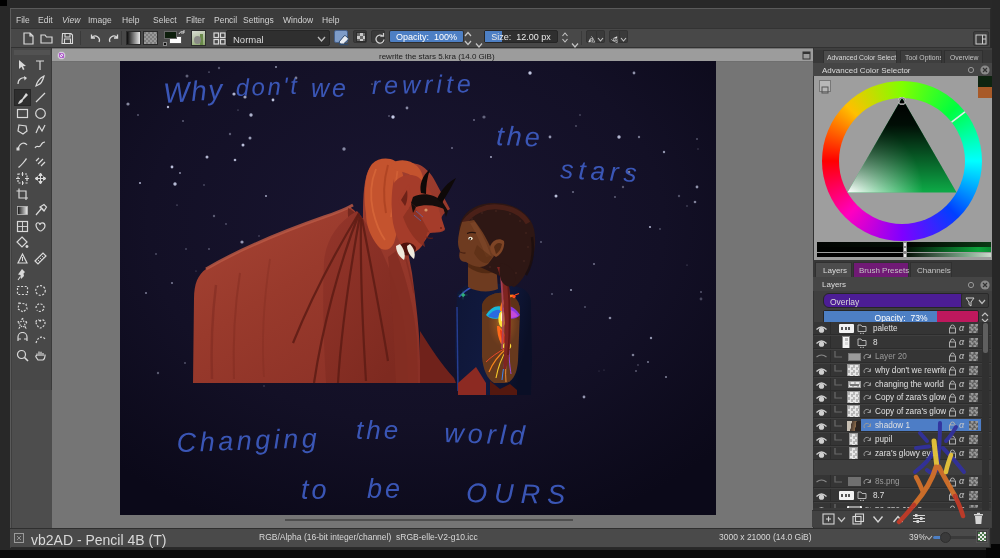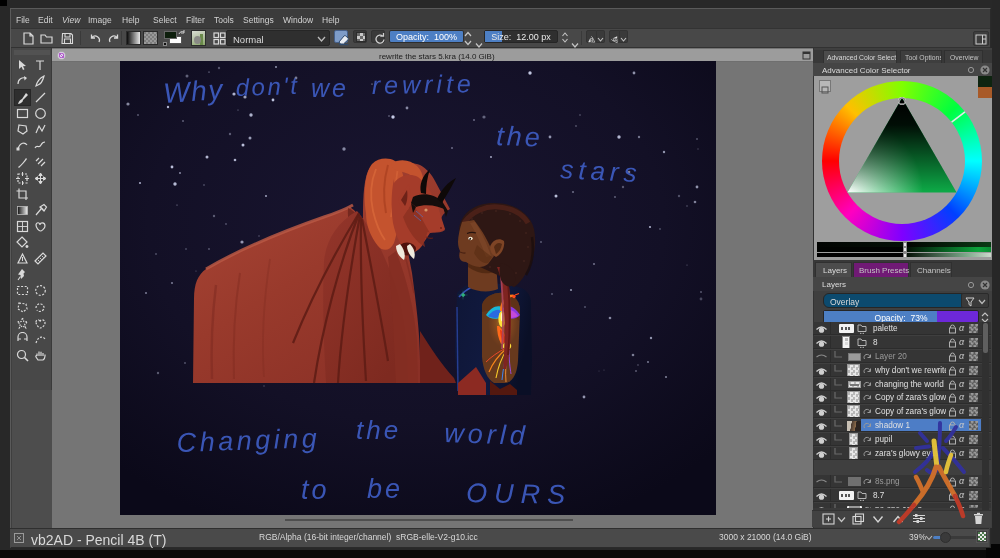--- a/index.html
+++ b/index.html
@@ -10,21 +10,21 @@
 <div class="abs" style="left:986px;top:544px;width:14px;height:14px;background:#050505"></div>
 <div class="abs" style="left:10px;top:8px;width:981px;height:540px;background:#3f3f3f;border-top:1px solid #5a5a5a;border-left:1px solid #5a5a5a;border-right:1px solid #2a2a2a;border-bottom:1px solid #2a2a2a">
     <div class="abs" style="left:0px;top:0px;width:979px;height:20px;background:#3b3b3b;border-bottom:1px solid #333"></div>
     <div class="abs" style="left:5px;top:6px;font-size:8.5px;color:#d2d2d2;white-space:nowrap;">File</div>
     <div class="abs" style="left:27px;top:6px;font-size:8.5px;color:#d2d2d2;white-space:nowrap;">Edit</div>
     <div class="abs" style="left:51px;top:6px;font-size:8.5px;color:#d2d2d2;white-space:nowrap;font-style:italic;">View</div>
     <div class="abs" style="left:77px;top:6px;font-size:8.5px;color:#d2d2d2;white-space:nowrap;">Image</div>
     <div class="abs" style="left:111px;top:6px;font-size:8.5px;color:#d2d2d2;white-space:nowrap;">Help</div>
     <div class="abs" style="left:142px;top:6px;font-size:8.5px;color:#d2d2d2;white-space:nowrap;">Select</div>
     <div class="abs" style="left:175px;top:6px;font-size:8.5px;color:#d2d2d2;white-space:nowrap;">Filter</div>
-    <div class="abs" style="left:203px;top:6px;font-size:8.5px;color:#d2d2d2;white-space:nowrap;">Tools</div>
+    <div class="abs" style="left:203px;top:6px;font-size:8.5px;color:#d2d2d2;white-space:nowrap;">Pencil</div>
     <div class="abs" style="left:232px;top:6px;font-size:8.5px;color:#d2d2d2;white-space:nowrap;">Settings</div>
     <div class="abs" style="left:272px;top:6px;font-size:8.5px;color:#d2d2d2;white-space:nowrap;">Window</div>
     <div class="abs" style="left:311px;top:6px;font-size:8.5px;color:#d2d2d2;white-space:nowrap;">Help</div>
     <div class="abs" style="left:0px;top:20px;width:979px;height:19px;background:#484848;border-bottom:1px solid #323232"></div>
     <div class="abs" style="left:10px;top:22px;width:15px;height:15px;"><svg width="15" height="15" viewBox="0 0 15 15">
         <path d="M3 2 h6 l3 3 v8 h-9 z M9 2 v3 h3" fill="none" stroke="#d9d9d9" stroke-width="1.2"></path>
       </svg></div>
     <div class="abs" style="left:28px;top:22px;width:15px;height:15px;"><svg width="15" height="15" viewBox="0 0 15 15">
         <path d="M2 4 h4 l1.5 2 H13 v6 H2 z" fill="none" stroke="#d9d9d9" stroke-width="1.2"></path>
       </svg></div>
@@ -326,31 +326,31 @@
     <div class="abs" style="left:802px;top:268px;width:179px;height:14px;background:#454545">
       <div class="abs" style="left:9px;top:2.5px;font-size:8px;color:#dddddd;white-space:nowrap;">Layers</div>
     </div>
     <svg class="abs" style="left:956px;top:272px" width="8" height="8">
       <circle cx="4" cy="4" r="2.6" fill="none" stroke="#999" stroke-width="1"></circle>
     </svg>
     <svg class="abs" style="left:969px;top:271px" width="10" height="10">
       <circle cx="5" cy="5" r="4.6" fill="#8a8a8a"></circle>
       <path d="M3 3 L7 7 M7 3 L3 7" stroke="#333" stroke-width="1.2"></path>
     </svg>
-    <div class="abs" style="left:812px;top:284px;width:158px;height:15px;background:#0c4a6e;border:1px solid #262626;border-radius:6px">
+    <div class="abs" style="left:812px;top:284px;width:158px;height:15px;background:#4c1d95;border:1px solid #262626;border-radius:6px">
       <div class="abs" style="left:6px;top:3px;font-size:8.5px;color:#d8d8d8;white-space:nowrap;">Overlay</div>
       <svg class="abs" style="right:4px;top:4px" width="9" height="7">
         <path d="M1 1 L4.5 5 L8 1" fill="none" stroke="#bbb" stroke-width="1.3"></path>
       </svg>
     </div>
     <div class="abs" style="left:950px;top:284px;width:28px;height:15px;background:#3a3a3a;border:1px solid #2a2a2a;border-radius:2px"><svg width="26" height="13">
         <path d="M4 3 h8 l-3 4 v4 l-2-1.5 v-2.5 Z" fill="none" stroke="#ccc" stroke-width="1"></path>
         <path d="M17 5 l3 3.5 3-3.5" fill="none" stroke="#bbb" stroke-width="1.2"></path>
       </svg></div>
-    <div class="abs" style="left:812px;top:301px;width:156px;height:13px;background:#6d28d9;border:1px solid #262626;border-radius:2px">
+    <div class="abs" style="left:812px;top:301px;width:156px;height:13px;background:#be185d;border:1px solid #262626;border-radius:2px">
       <div class="abs" style="left:0;top:0;width:113px;height:11px;background:#4d7fc4"></div>
       <div class="abs" style="width:100%;text-align:center;font-size:8.5px;color:#fff;margin-top:1.5px">Opacity:&nbsp; 73%</div>
     </div>
     <div class="abs" style="left:969px;top:301px;width:10px;height:13px;"><svg width="10" height="13">
         <path d="M2 5 L5 2 L8 5 M2 8 L5 11 L8 8" fill="none" stroke="#c5c5c5" stroke-width="1.1"></path>
       </svg></div>
   </div>
 <div class="abs" style="left:10px;top:8px;width:981px;height:540px;pointer-events:none">
     <div class="abs" style="left:803px;top:314px;width:178px;height:13px;background:#353535;border-bottom:1px solid #2c2c2c;overflow:hidden">
       <div class="abs" style="left:2px;top:0"><svg width="13" height="13">

